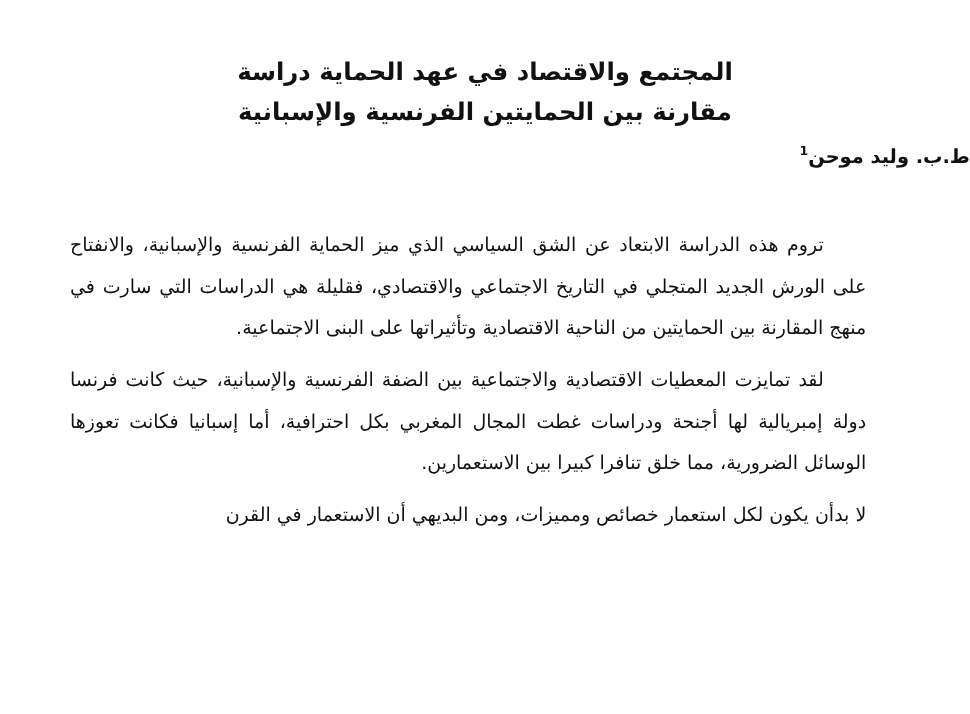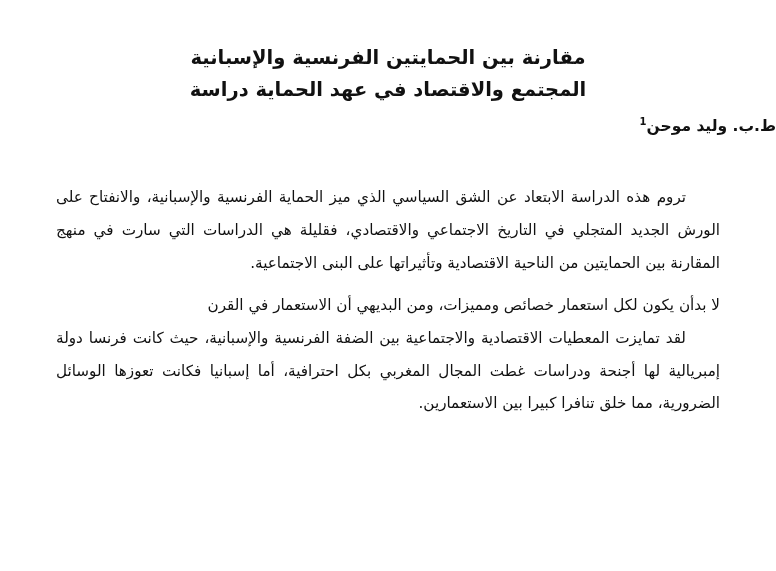--- a/index.html
+++ b/index.html
@@ -42,21 +42,21 @@
     color: #111111;
     direction: rtl;
   }
   .author-line .footnote {
     font-size: 10px;
     vertical-align: super;
     font-weight: bold;
   }
   .body-block {
     margin-top: 46px;
-    padding-right: 56px;
+    padding-right: 83px;
     padding-left: 56px;
     direction: rtl;
   }
   .para {
     font-size: 15.2px;
     line-height: 2.15;
     text-align: justify;
     text-align-last: right;
     color: #111111;
     margin: 0 0 10px 0;
@@ -75,26 +75,26 @@
     bottom: 0;
     height: 0px;
   }
 </style>
 </head>
 <body>
 
 <div class="page">
 
   <div class="title-block">
+    <div class="title-line">المجتمع والاقتصاد في عهد الحماية دراسة</div>
     <div class="title-line">مقارنة بين الحمايتين الفرنسية والإسبانية</div>
-    <div class="title-line">المجتمع والاقتصاد في عهد الحماية دراسة</div>
   </div>
 
   <div class="author-line"><span>ط.ب. وليد موحن</span><span class="footnote">1</span></div>
 
   <div class="body-block">
     <p class="para indent">تروم هذه الدراسة الابتعاد عن الشق السياسي الذي ميز الحماية الفرنسية والإسبانية، والانفتاح على الورش الجديد المتجلي في التاريخ الاجتماعي والاقتصادي، فقليلة هي الدراسات التي سارت في منهج المقارنة بين الحمايتين من الناحية الاقتصادية وتأثيراتها على البنى الاجتماعية.</p>
+    <p class="para indent">لقد تمايزت المعطيات الاقتصادية والاجتماعية بين الضفة الفرنسية والإسبانية، حيث كانت فرنسا دولة إمبريالية لها أجنحة ودراسات غطت المجال المغربي بكل احترافية، أما إسبانيا فكانت تعوزها الوسائل الضرورية، مما خلق تنافرا كبيرا بين الاستعمارين.</p>
     <p class="para last">لا بدأن يكون لكل استعمار خصائص ومميزات، ومن البديهي أن الاستعمار في القرن</p>
-    <p class="para indent">لقد تمايزت المعطيات الاقتصادية والاجتماعية بين الضفة الفرنسية والإسبانية، حيث كانت فرنسا دولة إمبريالية لها أجنحة ودراسات غطت المجال المغربي بكل احترافية، أما إسبانيا فكانت تعوزها الوسائل الضرورية، مما خلق تنافرا كبيرا بين الاستعمارين.</p>
   </div>
 
   <div class="clip-bottom"></div>
 </div>
 
 </body></html>

